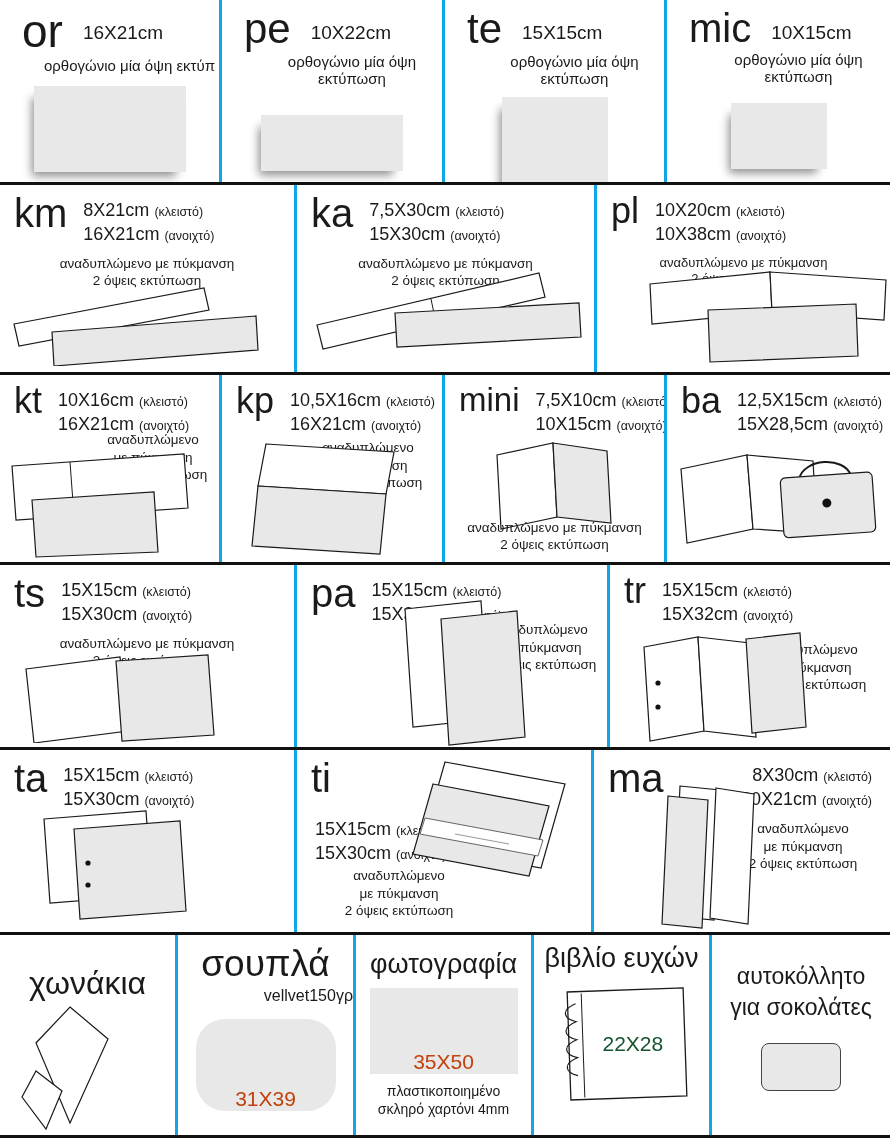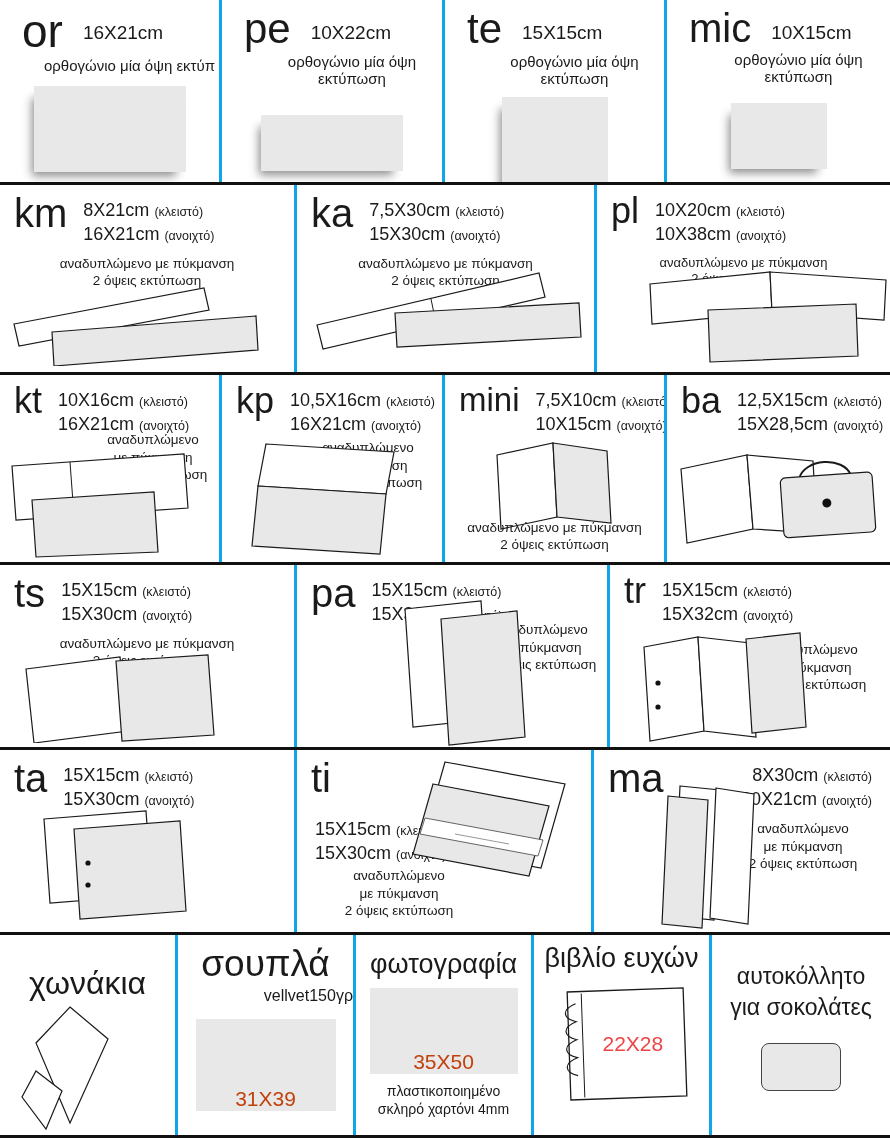--- a/index.html
+++ b/index.html
@@ -66,27 +66,27 @@
   .illus-ti{right:4px;top:4px;}
   .illus-ma{left:30px;bottom:2px;}
   .illus-cones{left:50%;transform:translateX(-50%);bottom:4px;}
 
   
   .title{text-align:center;}
   .c-cones .title{font-size:32px;margin-top:30px;}
   .c-soupla .title{font-size:37px;margin-top:8px;}
   .c-soupla .sub{font-size:16px;text-align:right;margin-top:2px;}
   .box{margin:0 auto;background:#e8e8e8;display:flex;align-items:flex-end;justify-content:center;font-size:21px;color:#c2410c;}
-  .c-soupla .box{width:140px;height:92px;margin-top:14px;}
+  .c-soupla .box{width:140px;height:92px;margin-top:14px;border-radius:29px;}
   .c-photo .title{font-size:27px;margin-top:14px;}
   .c-photo .box{width:148px;height:86px;margin-top:8px;}
   .pnote{font-size:14px;text-align:center;margin-top:8px;line-height:1.3;}
   .c-book .title{font-size:27px;margin-top:8px;}
   .book-wrap{position:relative;width:150px;height:132px;margin:6px auto 0;}
-  .book-size{position:absolute;left:56px;top:52px;font-size:21px;color:#ef4444;}
+  .book-size{position:absolute;left:56px;top:52px;font-size:21px;color:#14532d;}
   .c-sticker .title{font-size:23px;margin-top:26px;line-height:1.35;}
   .sticker-shape{width:80px;height:48px;background:#e8e8e8;border:1px solid #444;border-radius:8px;margin:20px auto 0;}
 
   svg polygon, svg rect, svg line, svg path{vector-effect:non-scaling-stroke;}
 </style>
 </head>
 <body>
 
 <div class="sheet">
 

